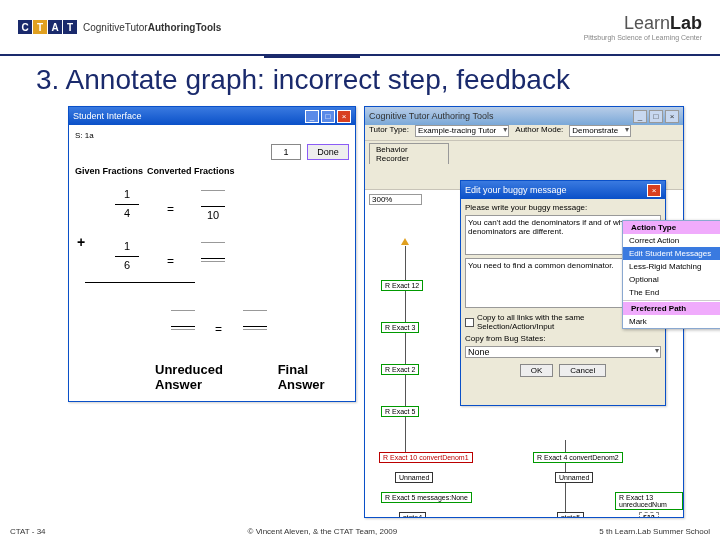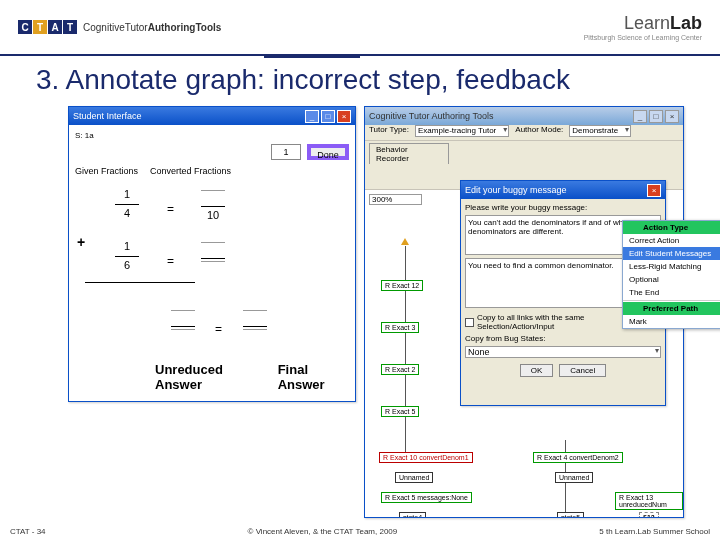--- a/index.html
+++ b/index.html
@@ -21,22 +21,22 @@
   .titlebar{height:18px;background:linear-gradient(#3a7ae0,#0a50c8);color:#fff;display:flex;align-items:center;padding:0 4px;font-size:9px;justify-content:space-between}
   .titlebar .caps{display:flex;gap:2px}
   .cap{width:14px;height:13px;border:1px solid #fff;display:flex;align-items:center;justify-content:center;font-size:8px;background:#5a8ae8}
   .cap.close{background:#d84020}
   .content{background:#fff;height:calc(100% - 18px);overflow:hidden;position:relative}
   
   .si{left:58px;top:4px;width:288px;height:296px}
   .si .content{padding:6px;font-size:9px}
   .si-top{display:flex;gap:6px;align-items:center;margin-bottom:6px;justify-content:flex-end}
   .numbox{width:30px;height:16px;border:1px solid #888;text-align:center;line-height:14px}
-  .done{width:42px;height:16px;border:4px solid #8b5cf6;background:#eee;text-align:center;line-height:14px}
-  .cols{display:flex;gap:12px;font-weight:normal}
+  .done{width:42px;height:16px;border:1px solid #8b5cf6;background:#eee;text-align:center;line-height:14px}
+  .cols{display:flex;gap:4px;font-weight:bold}
   .frac-area{position:relative;height:210px;margin-top:6px}
   .frac{position:absolute;text-align:center;font-size:11px}
   .frac .bar{border-top:1px solid #000;margin:2px 0;width:24px}
   .frac .cell{width:24px;height:14px}
   .plus{position:absolute;font-size:14px;font-weight:bold}
   .eq{position:absolute;font-size:12px}
   .blank-bar{border-top:1px solid #999;width:24px;margin:2px 0}
   .lbls{position:absolute;bottom:0;left:80px;font-weight:bold;display:flex;gap:18px;font-size:13px}
   
   .auth{left:354px;top:4px;width:320px;height:412px}
@@ -60,21 +60,21 @@
   .txtlabel{font-size:8px}
   .txtarea{background:#fff;border:1px solid #999;font-size:8px;padding:2px;width:100%}
   .txtarea.a{height:40px}.txtarea.b{height:50px}
   .chk{font-size:8px;display:flex;gap:3px;align-items:center;margin-top:2px}
   .chkbox{width:9px;height:9px;border:1px solid #555;background:#fff}
   .copyrow{font-size:8px}
   .btnrow{display:flex;gap:6px;justify-content:center;margin-top:3px}
   .dlgbtn{border:1px solid #888;background:#eee;font-size:8px;padding:1px 10px}
   
   .ctx{position:absolute;left:612px;top:118px;width:100px;background:#fff;border:1px solid #8aa8d0;box-shadow:1px 1px 3px rgba(0,0,0,.3);z-index:6;font-size:8px}
-  .ctx .hdr{background:#22c55e;padding:2px 20px;font-weight:bold}
+  .ctx .hdr{background:#f0abfc;padding:2px 8px;font-weight:bold}
   .ctx .item{padding:2px 6px}
   .ctx .item.sel{background:#3a7ae0;color:#fff}
   .ctx .sep{border-top:1px solid #ccc;margin:1px 0}
   .footer{position:absolute;bottom:4px;left:0;right:0;display:flex;justify-content:space-between;font-size:8px;padding:0 10px;color:#333}
   
   .topline{position:absolute;left:264px;right:360px;top:56px;height:2px;background:#1a2a6c}
 </style>
 </head>
 <body>
 

